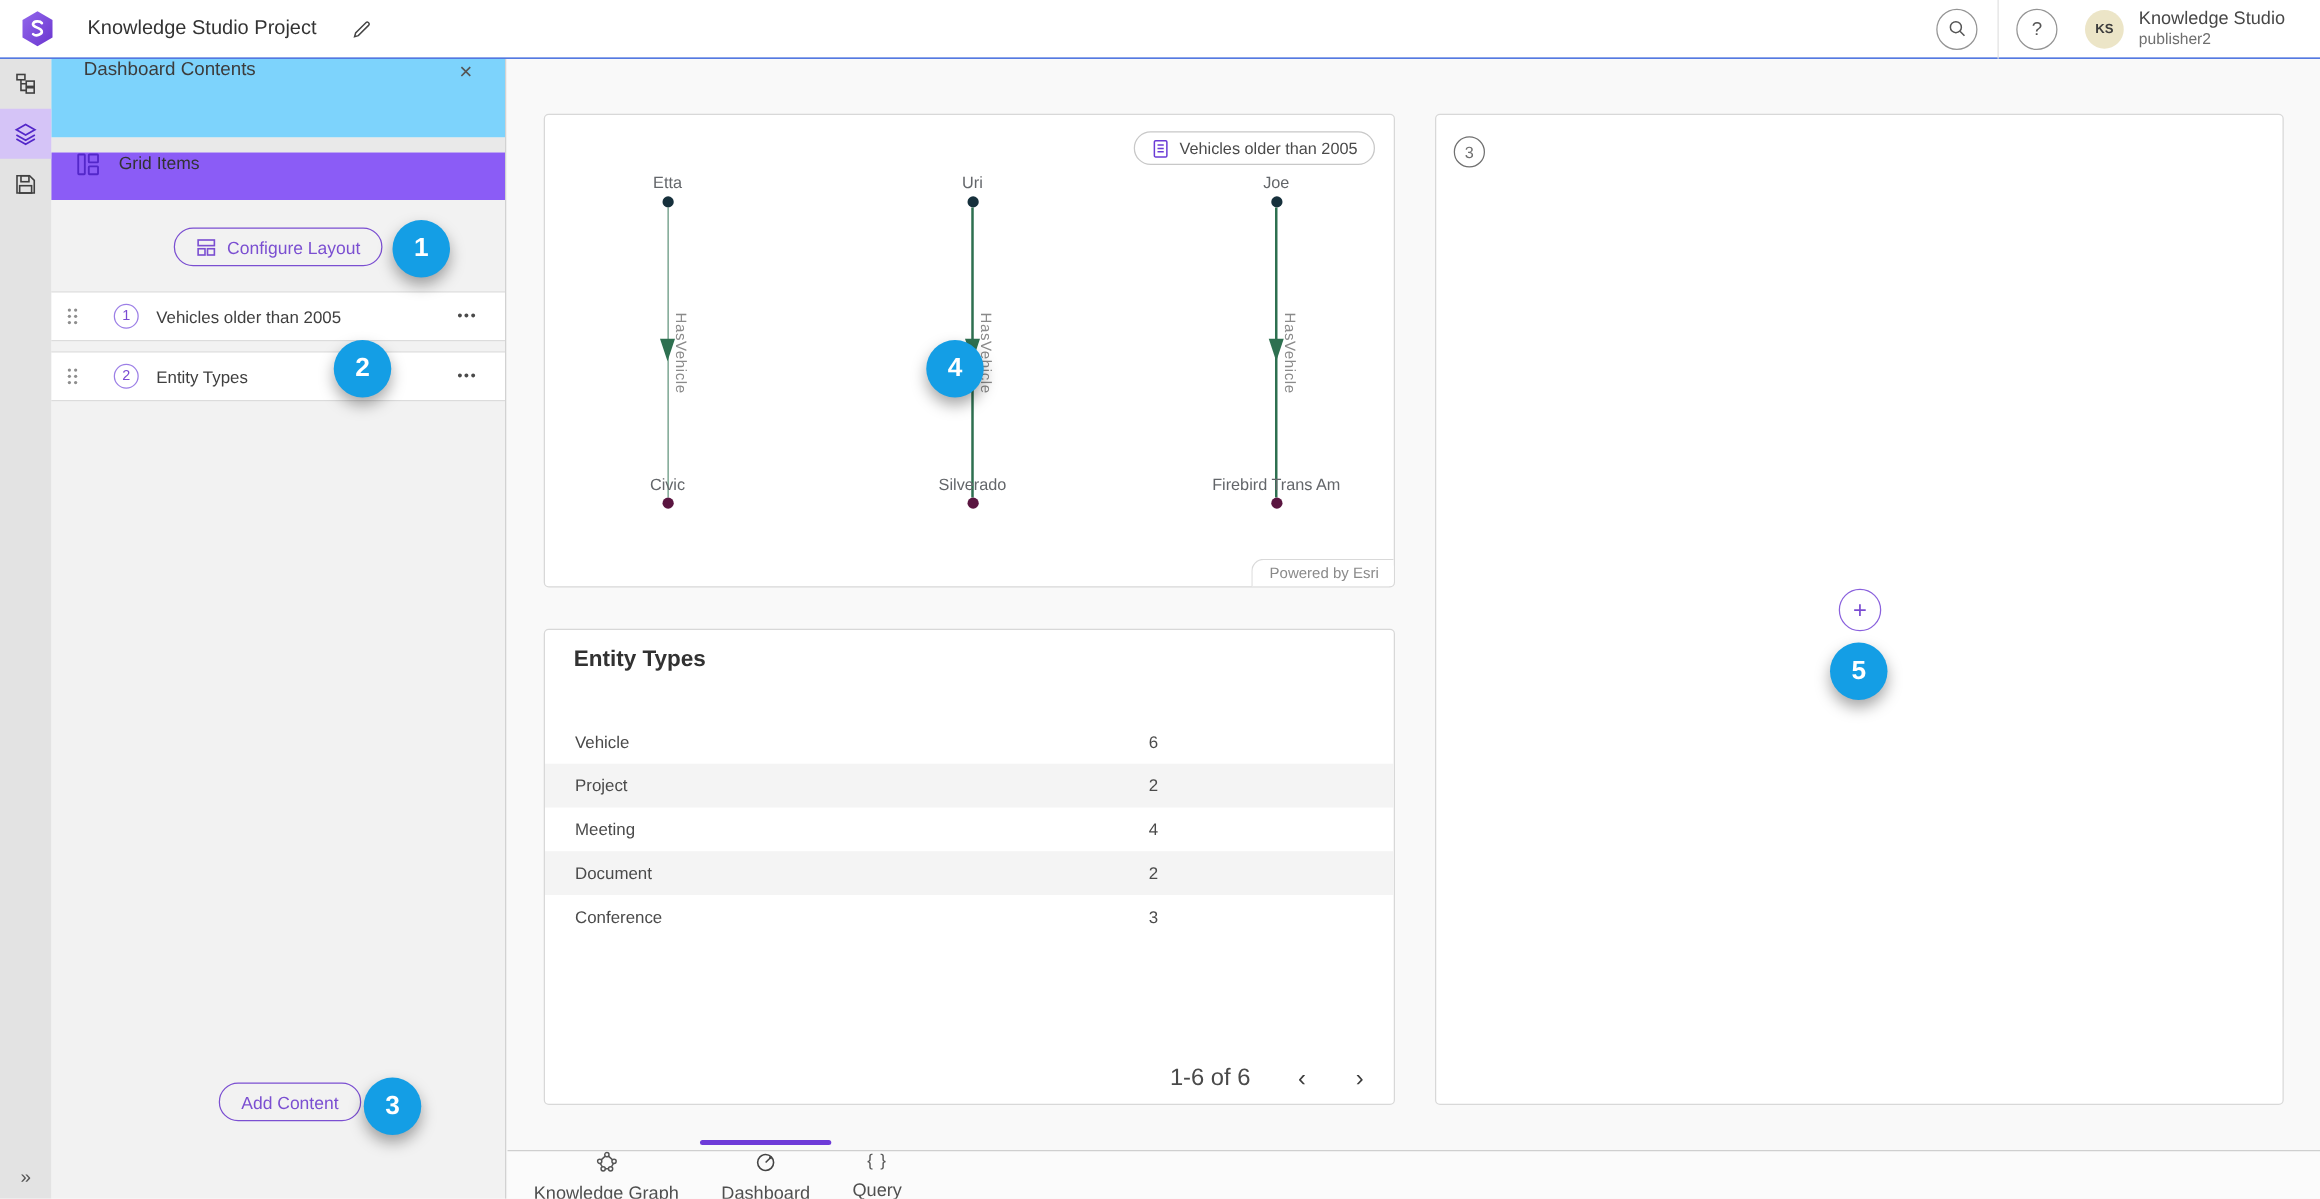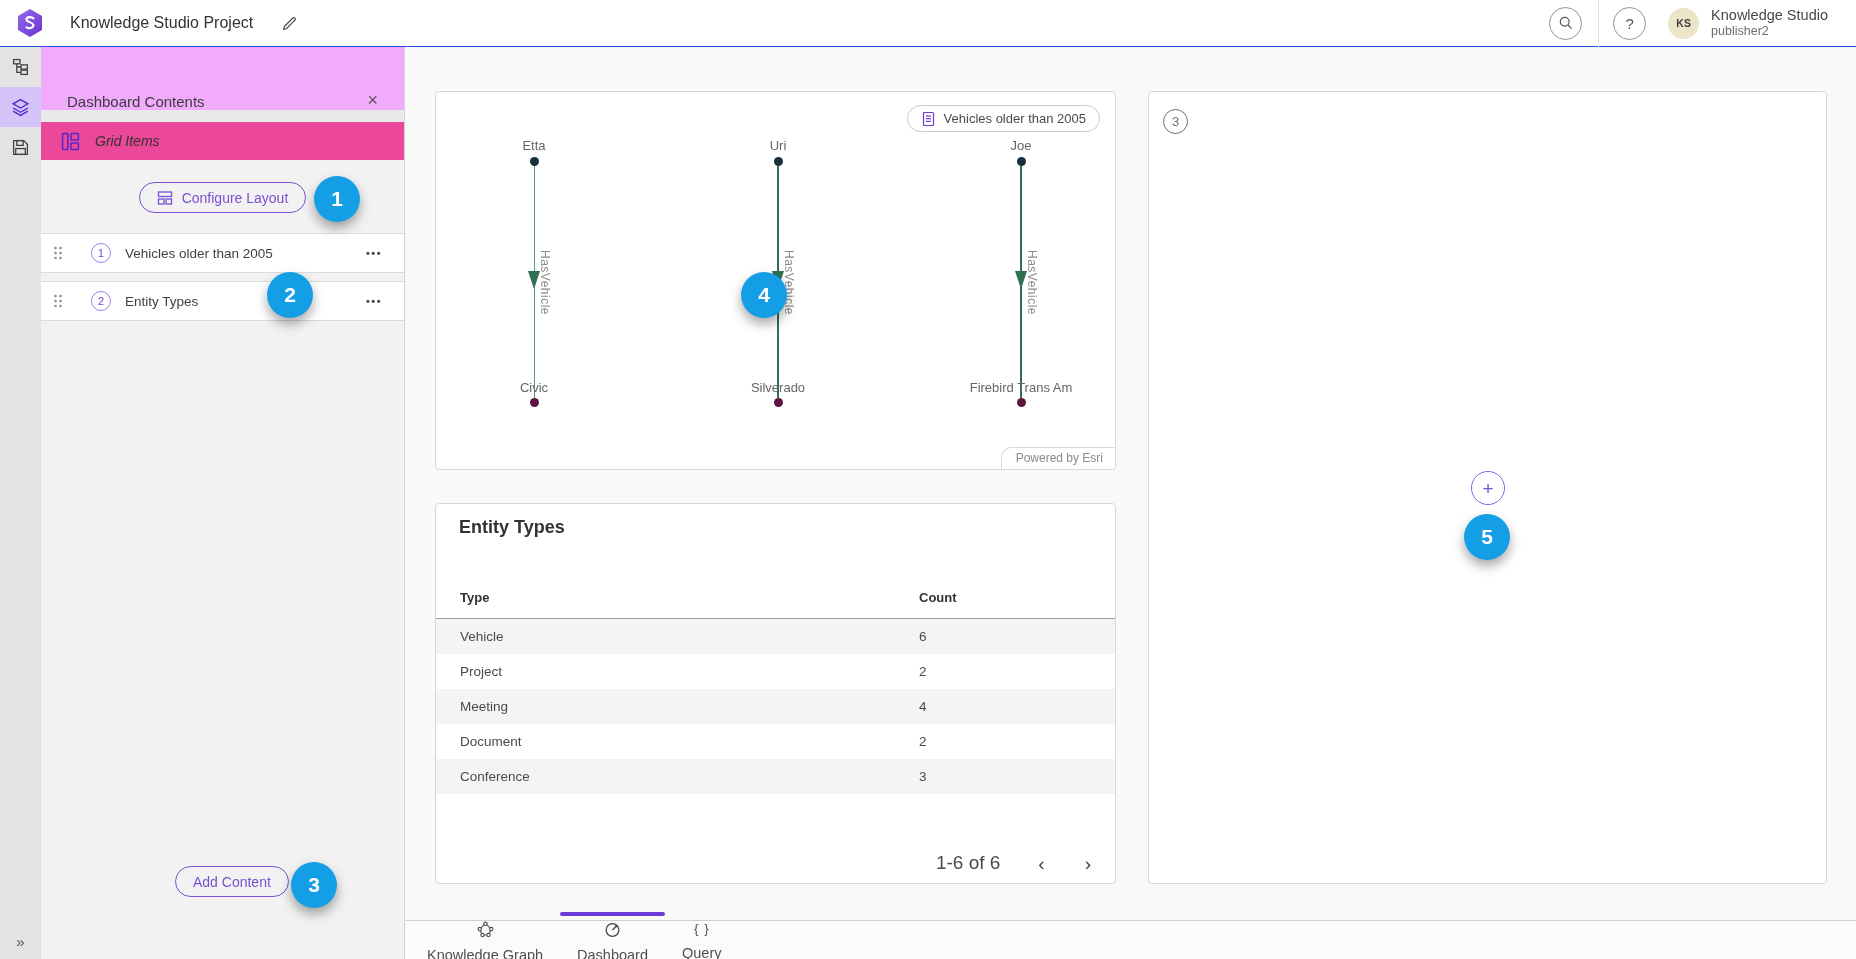--- a/index.html
+++ b/index.html
@@ -39,25 +39,25 @@
   
   .rail{position:absolute;left:0;top:47px;bottom:0;width:41px;background:#e3e3e3;z-index:15;}
   .rail-item{width:41px;height:40px;display:flex;align-items:center;justify-content:center;cursor:pointer;}
   .rail-item.active{background:var(--rail-active-bg);}
   .rail-expand{position:absolute;bottom:8px;left:0;width:41px;text-align:center;font-size:15px;color:#555;
     cursor:pointer;background:none;border:none;}
 
   
   .panel{position:absolute;left:41px;top:47px;bottom:0;width:364px;background:#f2f2f2;
     border-right:1px solid #d2d2d2;z-index:10;}
-  .panel-header{height:63px;background:#f0abfc;display:flex;align-items:flex-end;padding:0 20px 0 26px;}
+  .panel-header{height:63px;background:#7dd3fc;display:flex;align-items:flex-start;padding:0 20px 0 26px;}
   .panel-title{font-size:15px;color:#3c3c3c;}
   .panel-close{margin-left:auto;background:none;border:none;font-size:18px;color:#555;cursor:pointer;line-height:1;}
   .panel-gap{height:12px;background:#e9e9e9;}
-  .grid-strip{height:38px;background:#ec4899;display:flex;align-items:center;padding-left:20px;gap:15px;font-style:italic;}
+  .grid-strip{height:38px;background:#8b5cf6;display:flex;align-items:flex-start;padding-left:20px;gap:15px;}
   .grid-strip-label{font-size:14px;color:#323232;}
   .pill-btn{display:inline-flex;align-items:center;gap:9px;height:31px;padding:0 17px;border-radius:16px;
     border:1.5px solid var(--accent-purple);color:var(--accent-purple);background:transparent;
     font-size:14px;cursor:pointer;font-family:inherit;}
   .configure-wrap{display:flex;justify-content:center;margin-top:22px;}
   .panel-list{margin-top:20px;}
   .panel-row{height:40px;background:#fff;border-top:1px solid #dcdcdc;border-bottom:1px solid #dcdcdc;
     margin-bottom:8px;display:flex;align-items:center;padding:0 16px 0 10px;}
   .drag-handle{width:14px;display:flex;justify-content:center;cursor:grab;}
   .num-badge{width:20px;height:20px;border-radius:50%;border:1px solid #9c7fe6;color:#7a4bd2;
@@ -332,24 +332,20 @@
       <span class="g-label g-target">Firebird Trans Am</span>
       <span class="g-dot g-dot-bottom"></span>
     </div>
 
     <span class="attribution">Powered by Esri</span>
   </section>
 
   <section class="card table-card">
     <span class="tbl-title">Entity Types</span>
     <div class="tbl">
-      <div class="t-head">
-        <span class="cell-type">Type</span>
-        <span>Count</span>
-      </div>
       <div class="t-row">
         <span class="cell-type">Vehicle</span>
         <span>6</span>
       </div>
       <div class="t-row">
         <span class="cell-type">Project</span>
         <span>2</span>
       </div>
       <div class="t-row">
         <span class="cell-type">Meeting</span>

